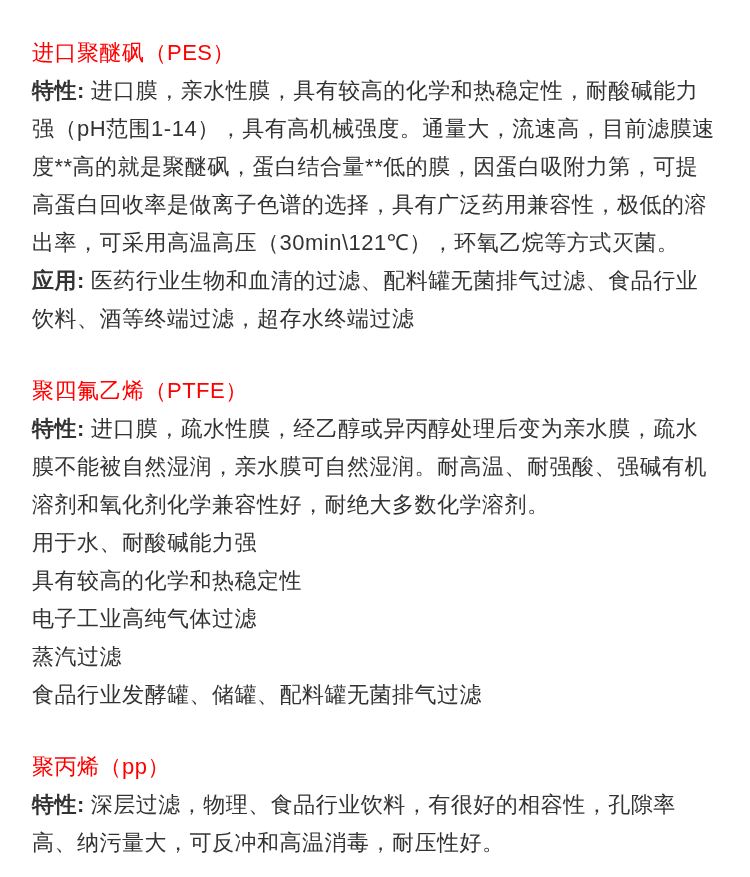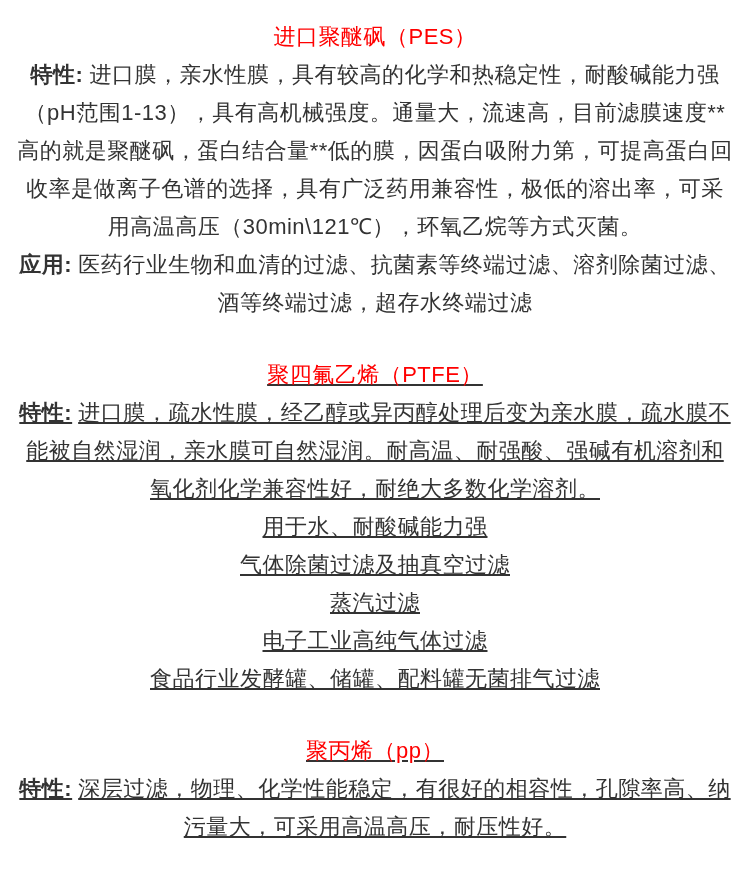--- a/index.html
+++ b/index.html
@@ -15,54 +15,54 @@
   }
   .content {
     box-sizing: border-box;
     width: 750px;
     padding: 18px 16px 20px 16px;
     font-size: 22px;
     line-height: 38px;
     color: var(--body-color, #333333);
     letter-spacing: 0.5px;
   }
-  .section { margin: 0; text-align: center; }
-  .section + .section { margin-top: 34px; text-decoration: underline; }
+  .section { margin: 16px; }
+  .section + .section { margin-top: 34px; }
   .section-heading {
     margin: 0;
     font-size: 22px;
     font-weight: 400;
     line-height: 38px;
     color: var(--heading-color, #ff0000);
   }
   .para { margin: 0; }
   .label {
     font-weight: 700;
     margin-right: 6px;
   }
 </style>
 </head>
 <body>
 
 <div class="content">
 
   <section class="section">
     <h2 class="section-heading">进口聚醚砜（PES）</h2>
-    <p class="para"><span class="label">特性:</span><span>进口膜，亲水性膜，具有较高的化学和热稳定性，耐酸碱能力强（pH范围1-13），具有高机械强度。通量大，流速高，目前滤膜速度**高的就是聚醚砜，蛋白结合量**低的膜，因蛋白吸附力第，可提高蛋白回收率是做离子色谱的选择，具有广泛药用兼容性，极低的溶出率，可采用高温高压（30min\121℃），环氧乙烷等方式灭菌。</span></p>
-    <p class="para"><span class="label">应用:</span><span>医药行业生物和血清的过滤、抗菌素等终端过滤、溶剂除菌过滤、酒等终端过滤，超存水终端过滤</span></p>
+    <p class="para"><span class="label">特性:</span><span>进口膜，亲水性膜，具有较高的化学和热稳定性，耐酸碱能力强（pH范围1-14），具有高机械强度。通量大，流速高，目前滤膜速度**高的就是聚醚砜，蛋白结合量**低的膜，因蛋白吸附力第，可提高蛋白回收率是做离子色谱的选择，具有广泛药用兼容性，极低的溶出率，可采用高温高压（30min\121℃），环氧乙烷等方式灭菌。</span></p>
+    <p class="para"><span class="label">应用:</span><span>医药行业生物和血清的过滤、配料罐无菌排气过滤、食品行业饮料、酒等终端过滤，超存水终端过滤</span></p>
   </section>
 
   <section class="section">
     <h2 class="section-heading">聚四氟乙烯（PTFE）</h2>
     <p class="para"><span class="label">特性:</span><span>进口膜，疏水性膜，经乙醇或异丙醇处理后变为亲水膜，疏水膜不能被自然湿润，亲水膜可自然湿润。耐高温、耐强酸、强碱有机溶剂和氧化剂化学兼容性好，耐绝大多数化学溶剂。</span></p>
     <p class="para">用于水、耐酸碱能力强</p>
-    <p class="para">气体除菌过滤及抽真空过滤</p>
+    <p class="para">具有较高的化学和热稳定性</p>
+    <p class="para">电子工业高纯气体过滤</p>
     <p class="para">蒸汽过滤</p>
-    <p class="para">电子工业高纯气体过滤</p>
     <p class="para">食品行业发酵罐、储罐、配料罐无菌排气过滤</p>
   </section>
 
   <section class="section">
     <h2 class="section-heading">聚丙烯（pp）</h2>
-    <p class="para"><span class="label">特性:</span><span>深层过滤，物理、化学性能稳定，有很好的相容性，孔隙率高、纳污量大，可采用高温高压，耐压性好。</span></p>
+    <p class="para"><span class="label">特性:</span><span>深层过滤，物理、食品行业饮料，有很好的相容性，孔隙率高、纳污量大，可反冲和高温消毒，耐压性好。</span></p>
   </section>
 
 </div>
 
 </body></html>

